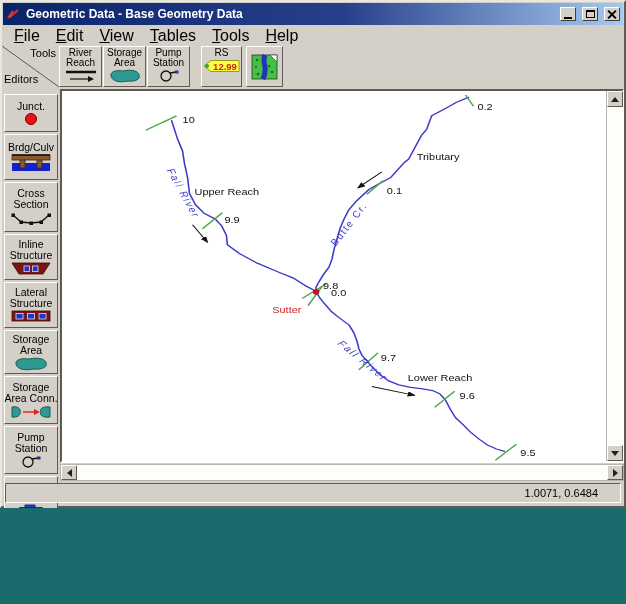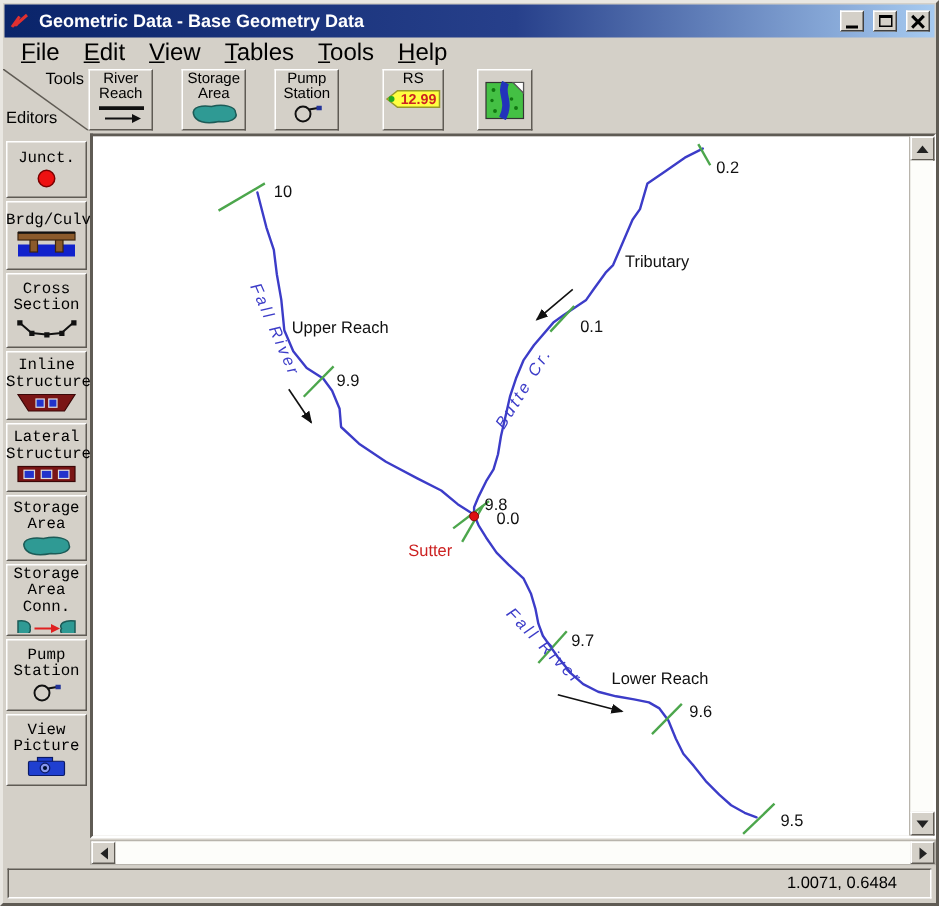--- a/index.html
+++ b/index.html
@@ -1,17 +1,17 @@
 <!DOCTYPE html>
 <html><head>
 <meta charset="utf-8">
 <style>
   html,body{margin:0;padding:0;background:#1a6b6b;font-family:"Liberation Sans",sans-serif;}
   *{box-sizing:border-box;}
-  .window{width:626px;height:604px;background:#d4d0c8;display:flex;flex-direction:column;
+  .window{width:626px;height:508px;background:#d4d0c8;display:flex;flex-direction:column;
     border:2px solid;border-color:#e9e7e2 #5f5b54 #5f5b54 #e9e7e2;}
   
   .titlebar{height:22px;margin:1px;background:linear-gradient(90deg,#0a246a 0%,#27408b 55%,#a6caf0 100%);
     display:flex;align-items:center;padding:0 3px;gap:4px;flex:0 0 auto;}
   .title-text{color:#fff;font-weight:bold;font-size:12px;flex:1;white-space:nowrap;overflow:hidden;}
   .win-btn{width:16px;height:14px;background:#d4d0c8;border:1px solid;border-color:#fff #404040 #404040 #fff;
     display:flex;align-items:center;justify-content:center;position:relative;padding:0;}
   .win-btn + .win-btn{margin-left:2px;}
   .glyph-min{width:8px;height:2px;background:#000;margin-top:7px;}
   .glyph-max{width:9px;height:8px;border:1px solid #000;border-top:2px solid #000;}
@@ -22,33 +22,33 @@
   
   .menubar{height:20px;display:flex;align-items:center;padding-left:4px;font-size:16px;flex:0 0 auto;color:#000;}
   .menu-item{display:inline-block;padding:2px 8px;}
   .menu-item::first-letter{text-decoration:underline;}
   
   .toolbar{height:43px;display:flex;align-items:stretch;flex:0 0 auto;padding-bottom:2px;}
   .corner{width:57px;position:relative;flex:0 0 auto;font-size:11px;}
   .corner svg{position:absolute;inset:0;}
   .corner-tools{position:absolute;top:1px;right:3px;}
   .corner-editors{position:absolute;bottom:2px;left:2px;}
-  .tb-btn{width:43px;flex:0 0 auto;margin-right:19px;background:#d4d0c8;border:1px solid;
+  .tb-btn{width:43px;flex:0 0 auto;margin-right:1px;background:#d4d0c8;border:1px solid;
     border-color:#fff #5f5b54 #5f5b54 #fff;display:flex;flex-direction:column;align-items:center;
     padding:1px 0 0 0;font-size:10px;line-height:10px;text-align:center;color:#000;}
   .tb-label{width:41px;}
   .rs-btn{width:41px;margin-left:10px;}
   .pic-btn{width:37px;margin-left:3px;justify-content:center;}
   
   .main{flex:1 1 auto;display:flex;min-height:0;}
   .sidebar{width:58px;flex:0 0 auto;display:flex;flex-direction:column;padding:5px 2px 0 2px;gap:2px;}
   .sb-btn{width:54px;background:#d4d0c8;border:1px solid;border-color:#fff #5f5b54 #5f5b54 #fff;
     display:flex;flex-direction:column;align-items:center;justify-content:center;
     font-size:10.5px;line-height:11px;text-align:center;padding:1px 0;color:#000;flex:0 0 auto;}
-  .sb-label{width:54px;font-family:Liberation Mono, monospace;}
+  .sb-label{width:54px;}
   .canvas-outer{flex:1;display:flex;min-width:0;border:2px solid;border-color:#5f5b54 #fff #fff #5f5b54;}
   .canvas{flex:1;background:#fff;position:relative;overflow:hidden;}
   .canvas svg.schematic{position:absolute;inset:0;width:100%;height:100%;}
   
   .vscroll{width:16px;flex:0 0 auto;background:#fdfdfa;display:flex;flex-direction:column;border-left:1px solid #b8b4ac;}
   .scroll-btn{width:16px;height:16px;background:#d4d0c8;border:1px solid;border-color:#fff #5f5b54 #5f5b54 #fff;
     display:flex;align-items:center;justify-content:center;flex:0 0 auto;padding:0;}
   .scroll-track{flex:1;background:#fdfdfa;}
   .hscroll-row{height:17px;flex:0 0 auto;display:flex;margin-top:1px;}
   .h-spacer{width:58px;flex:0 0 auto;}

